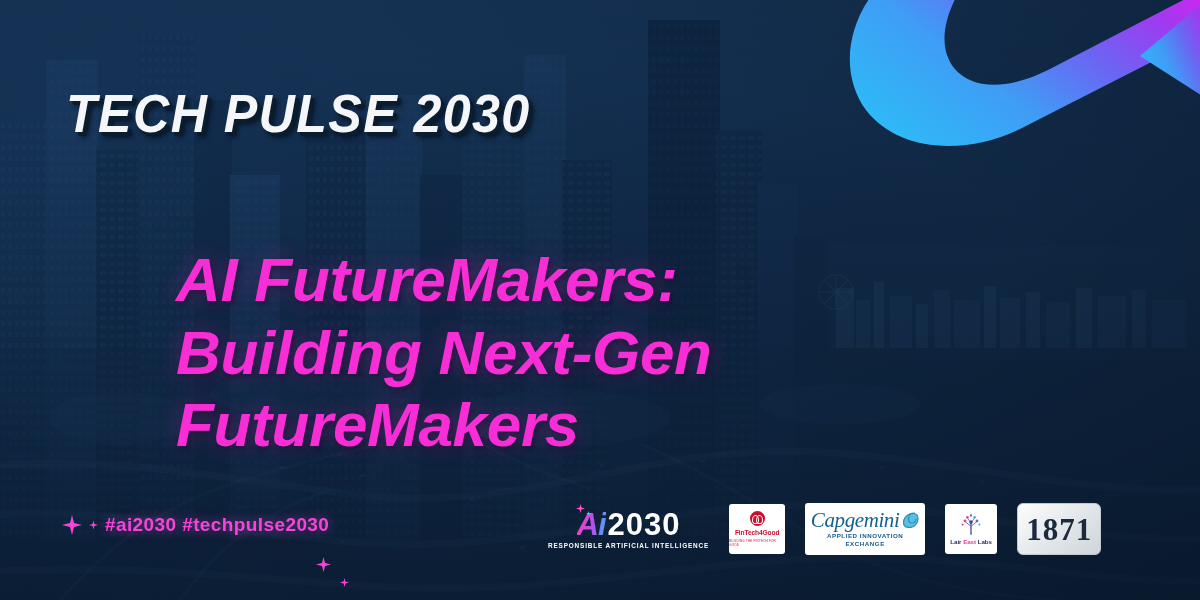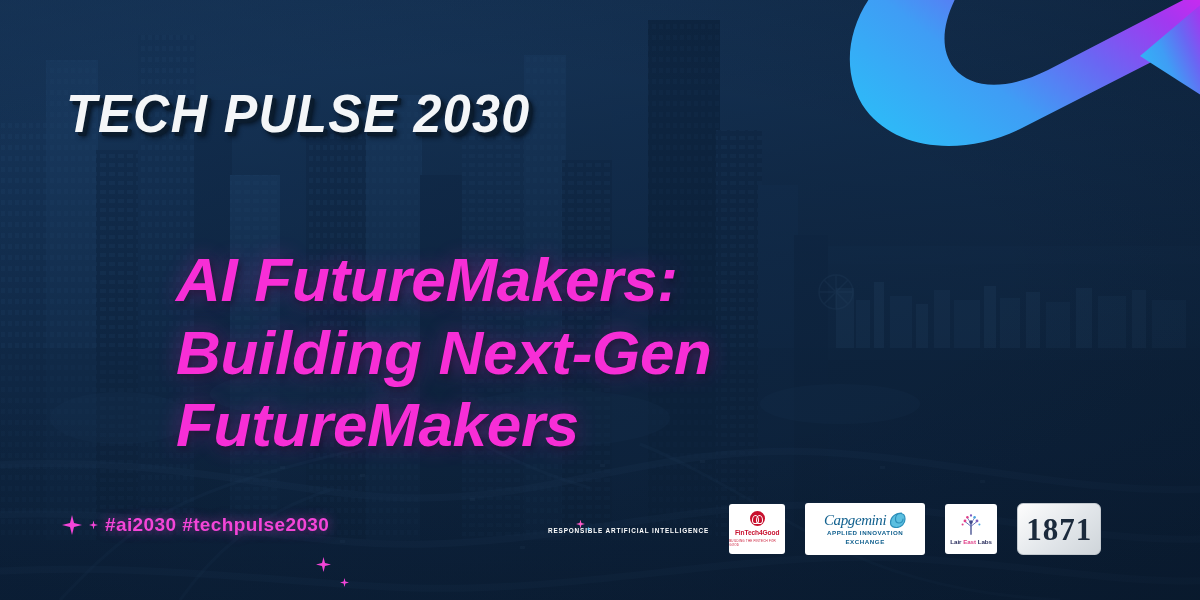--- a/index.html
+++ b/index.html
@@ -104,21 +104,21 @@
   .f4g-mark:before,.f4g-mark:after{content:"";position:absolute;top:4px;width:5px;height:7px;
     border:1.4px solid #fff;border-radius:50% 50% 50% 50%/60% 60% 40% 40%;}
   .f4g-mark:before{left:2px;}
   .f4g-mark:after{right:2px;}
   .f4g-name{font-size:6.6px;font-weight:bold;color:#c8102e;letter-spacing:-.1px;}
   .f4g-sub{font-size:3px;color:#c8102e;letter-spacing:.2px;}
 
   
   .cap{width:120px;height:52px;flex-direction:column;justify-content:center;gap:1px;}
   .cap-top{display:flex;align-items:center;gap:3px;}
-  .cap-word{font-family:"Liberation Serif", serif;font-size:15px;font-style:italic;
+  .cap-word{font-family:"Liberation Serif", serif;font-size:21px;font-style:italic;
     color:#12618f;letter-spacing:-.4px;line-height:1;}
   .cap-swirl{width:17px;height:16px;}
   .cap-sub{font-size:6.2px;font-weight:bold;color:#12618f;letter-spacing:.55px;line-height:1.35;text-align:center;}
 
   
   .lel{width:52px;height:50px;flex-direction:column;gap:2px;}
   .lel-mark{width:24px;height:23px;}
   .lel-name{font-size:6.2px;font-weight:bold;letter-spacing:-.05px;color:#2b2f5e;white-space:nowrap;}
   .lel-name .e{color:#e0408a;}
 
@@ -305,20 +305,24 @@
     <span class="tagtext">#ai2030 #techpulse2030</span>
   </div>
   <span class="spk s-md spk-a"></span>
   <span class="spk s-sm spk-b"></span>
 
   <div class="logos">
 
     <div class="ai2030">
       <span class="ai-spark"></span>
       <span class="ai-spark2"></span>
+      <div class="ai2030-top">
+        <span class="ai-mark">Ai</span>
+        <span class="ai-num">2030</span>
+      </div>
       <div class="ai-tag">RESPONSIBLE ARTIFICIAL INTELLIGENCE</div>
     </div>
 
     <div class="logo-card f4g">
       <div class="f4g-mark"></div>
       <div class="f4g-name">FinTech4Good</div>
       <div class="f4g-sub">BUILDING THE FINTECH FOR GOOD</div>
     </div>
 
     <div class="logo-card cap">

